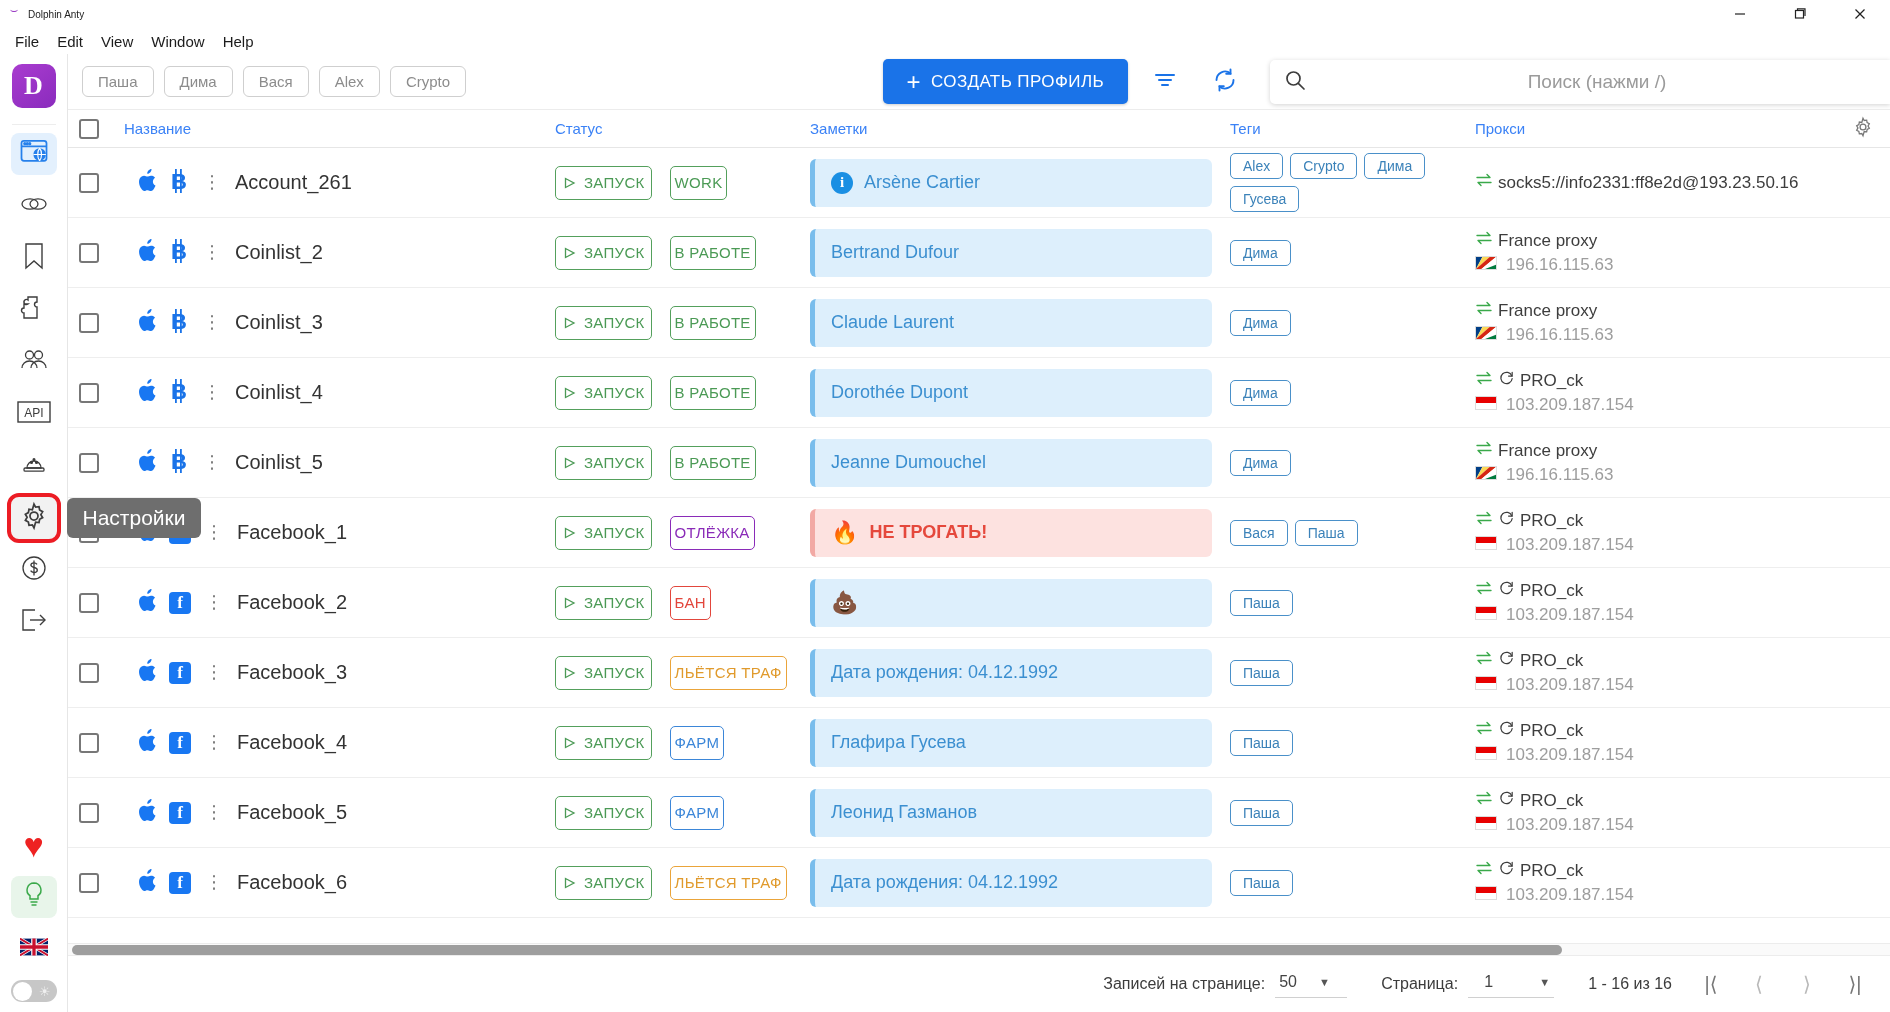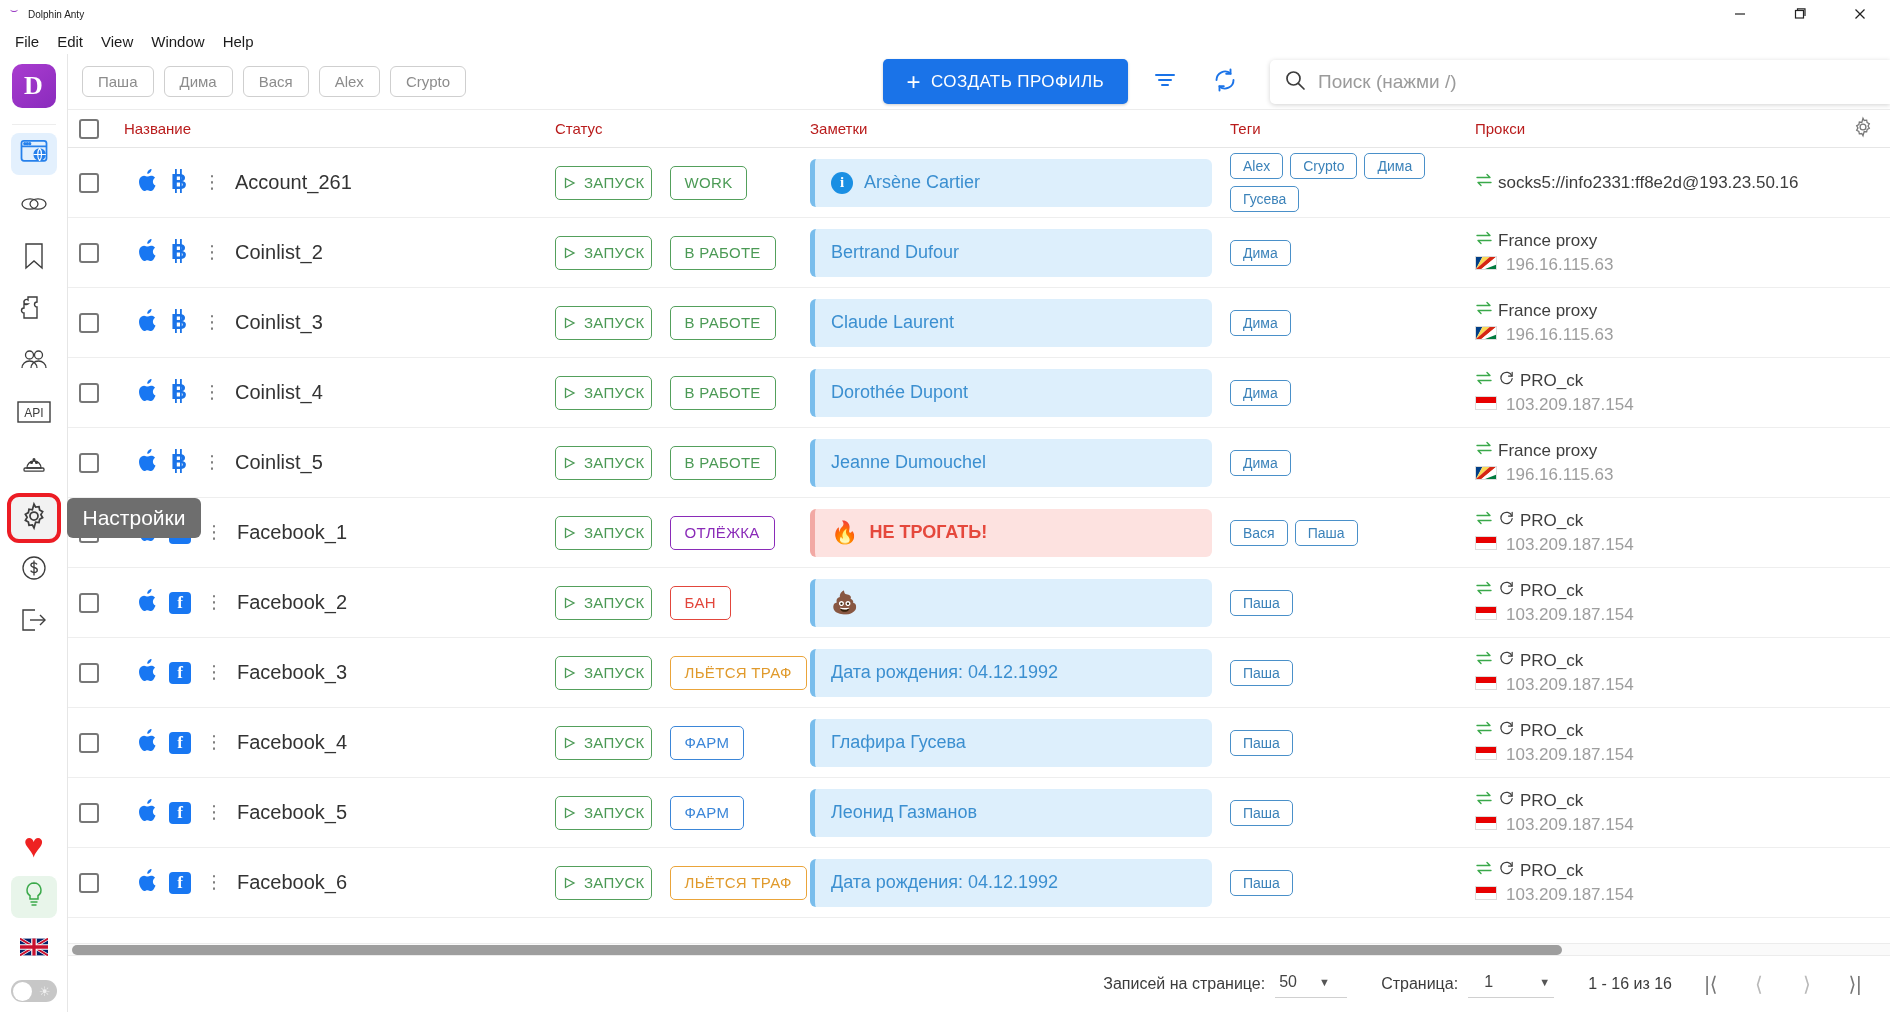--- a/index.html
+++ b/index.html
@@ -110,29 +110,29 @@
     color: #1a73e8; margin-left: 14px; cursor: pointer;
   }
   .search-box {
     margin-left: 22px; height: 44px; width: 620px;
     background: #fff; border-radius: 5px 0 0 5px;
     box-shadow: 0 1px 5px rgba(0,0,0,.18);
     display: flex; align-items: center; padding: 0 14px; gap: 12px;
   }
   .search-box input {
     border: none; outline: none; font-size: 19px; color: #8a8a8a;
-    flex: 1 1 auto; font-family: "Liberation Sans", sans-serif; background: transparent;
+    flex: 1 1 auto; font-family: "Liberation Sans", sans-serif; background: transparent; text-align: center;
   }
   .search-box input::placeholder { color: #9b9b9b; }
 
   
   .table-wrap { flex: 1 1 auto; overflow: hidden; position: relative; border-top: 1px solid #ececec; }
   .thead {
     height: 38px; display: flex; align-items: center;
-    font-size: 15px; color: #b91c1c; border-bottom: 1px solid #e6e6e6;
+    font-size: 15px; color: #3b82f6; border-bottom: 1px solid #e6e6e6;
     background: #fff;
   }
   .row {
     display: flex; align-items: center; min-height: 70px;
     border-bottom: 1px solid #eeeeee; background: #fff;
   }
   .c-check { width: 42px; flex: 0 0 42px; display: flex; justify-content: center; }
   .c-name  { width: 445px; flex: 0 0 445px; display: flex; align-items: center; gap: 10px; padding-left: 28px; }
   .c-status{ width: 255px; flex: 0 0 255px; display: flex; align-items: center; gap: 18px; }
   .c-notes { width: 420px; flex: 0 0 420px; padding-right: 18px; }
@@ -153,21 +153,21 @@
   .kebab { color: #777; font-size: 18px; letter-spacing: 0; line-height: .8; margin: 0 4px; cursor: pointer; }
   .pname { font-size: 20px; color: #333; }
 
   .launch-btn {
     border: 1px solid #54a05c; color: #4b9a55; background: #fff;
     border-radius: 5px; height: 34px; padding: 0 6px; font-size: 15px;
     display: inline-flex; align-items: center; gap: 8px; cursor: pointer;
     font-family: "Liberation Sans", sans-serif; letter-spacing: .3px;
   }
   .status-badge {
-    border-radius: 5px; height: 34px; padding: 0 14px; font-size: 15px;
+    border-radius: 5px; height: 34px; padding: 0 4px; font-size: 15px;
     display: inline-flex; align-items: center; background: #fff;
     letter-spacing: .3px; border: 1px solid; cursor: pointer;
   }
   .st-green  { border-color: #54a05c; color: #4b9a55; }
   .st-purple { border-color: #8a2bb8; color: #8a2bb8; }
   .st-red    { border-color: #e2463c; color: #e2463c; }
   .st-orange { border-color: #eaa43a; color: #e09a2c; }
   .st-blue   { border-color: #3b86d8; color: #3b86d8; }
 
   .note {

